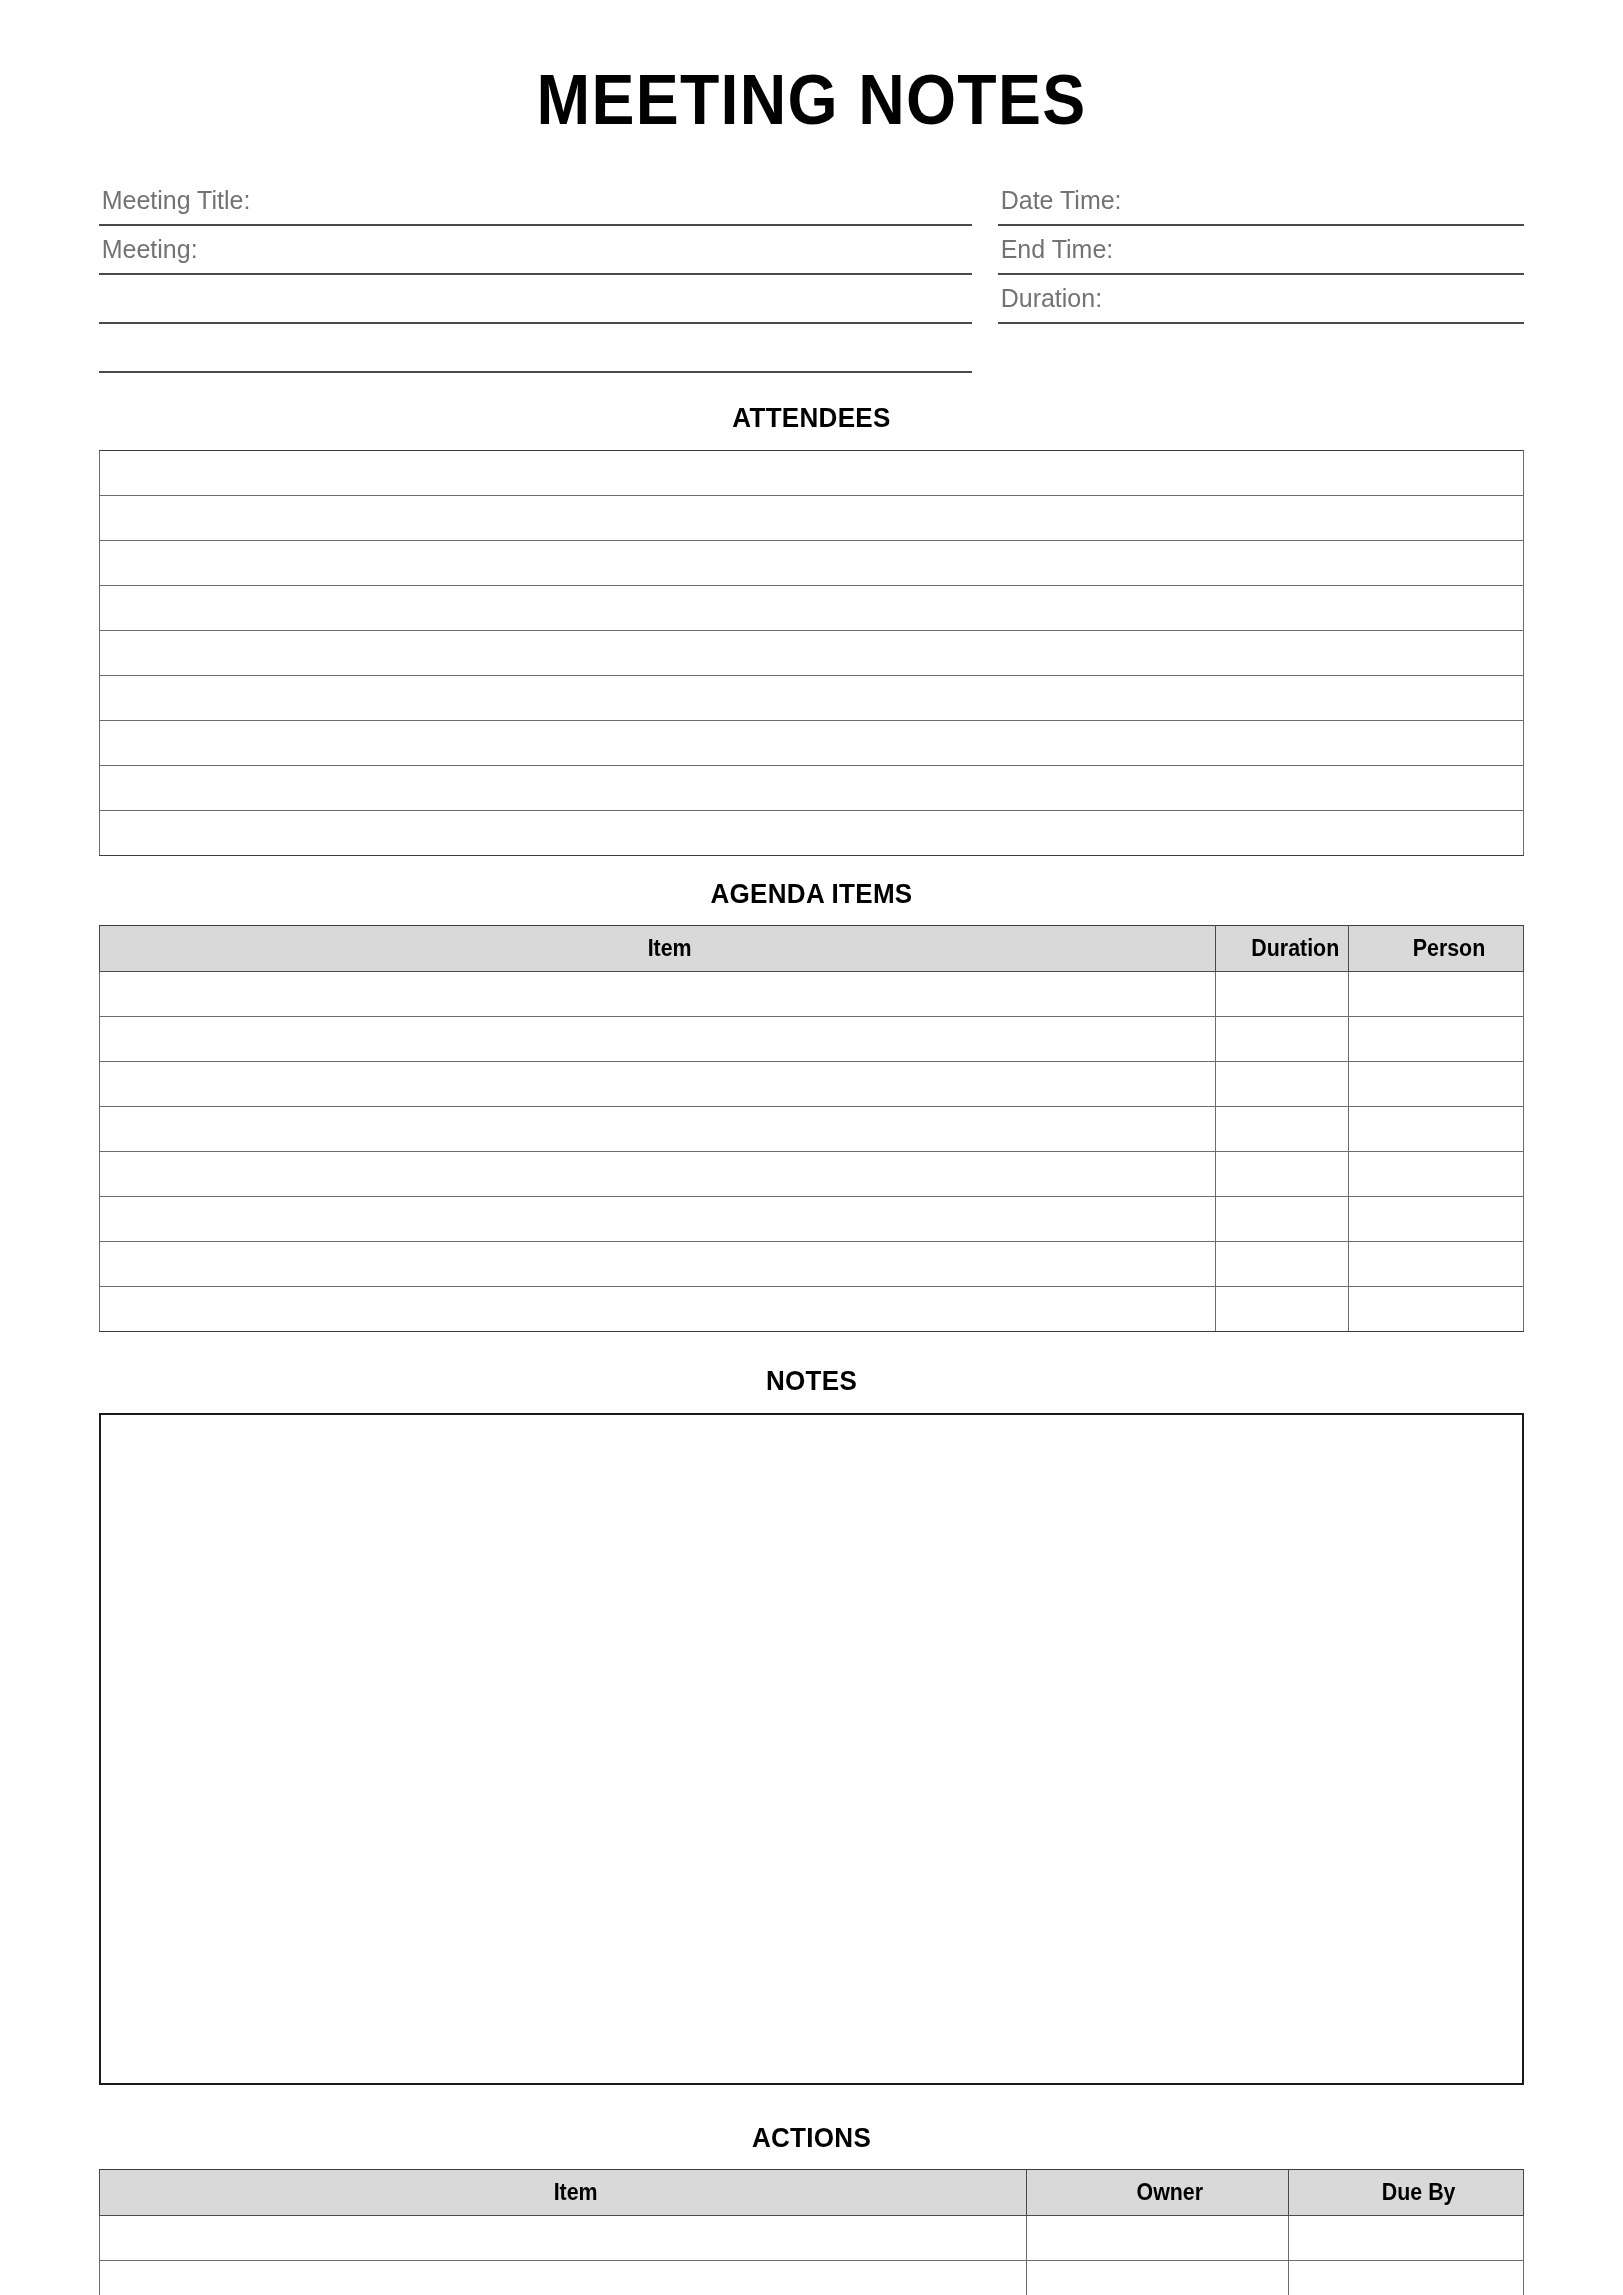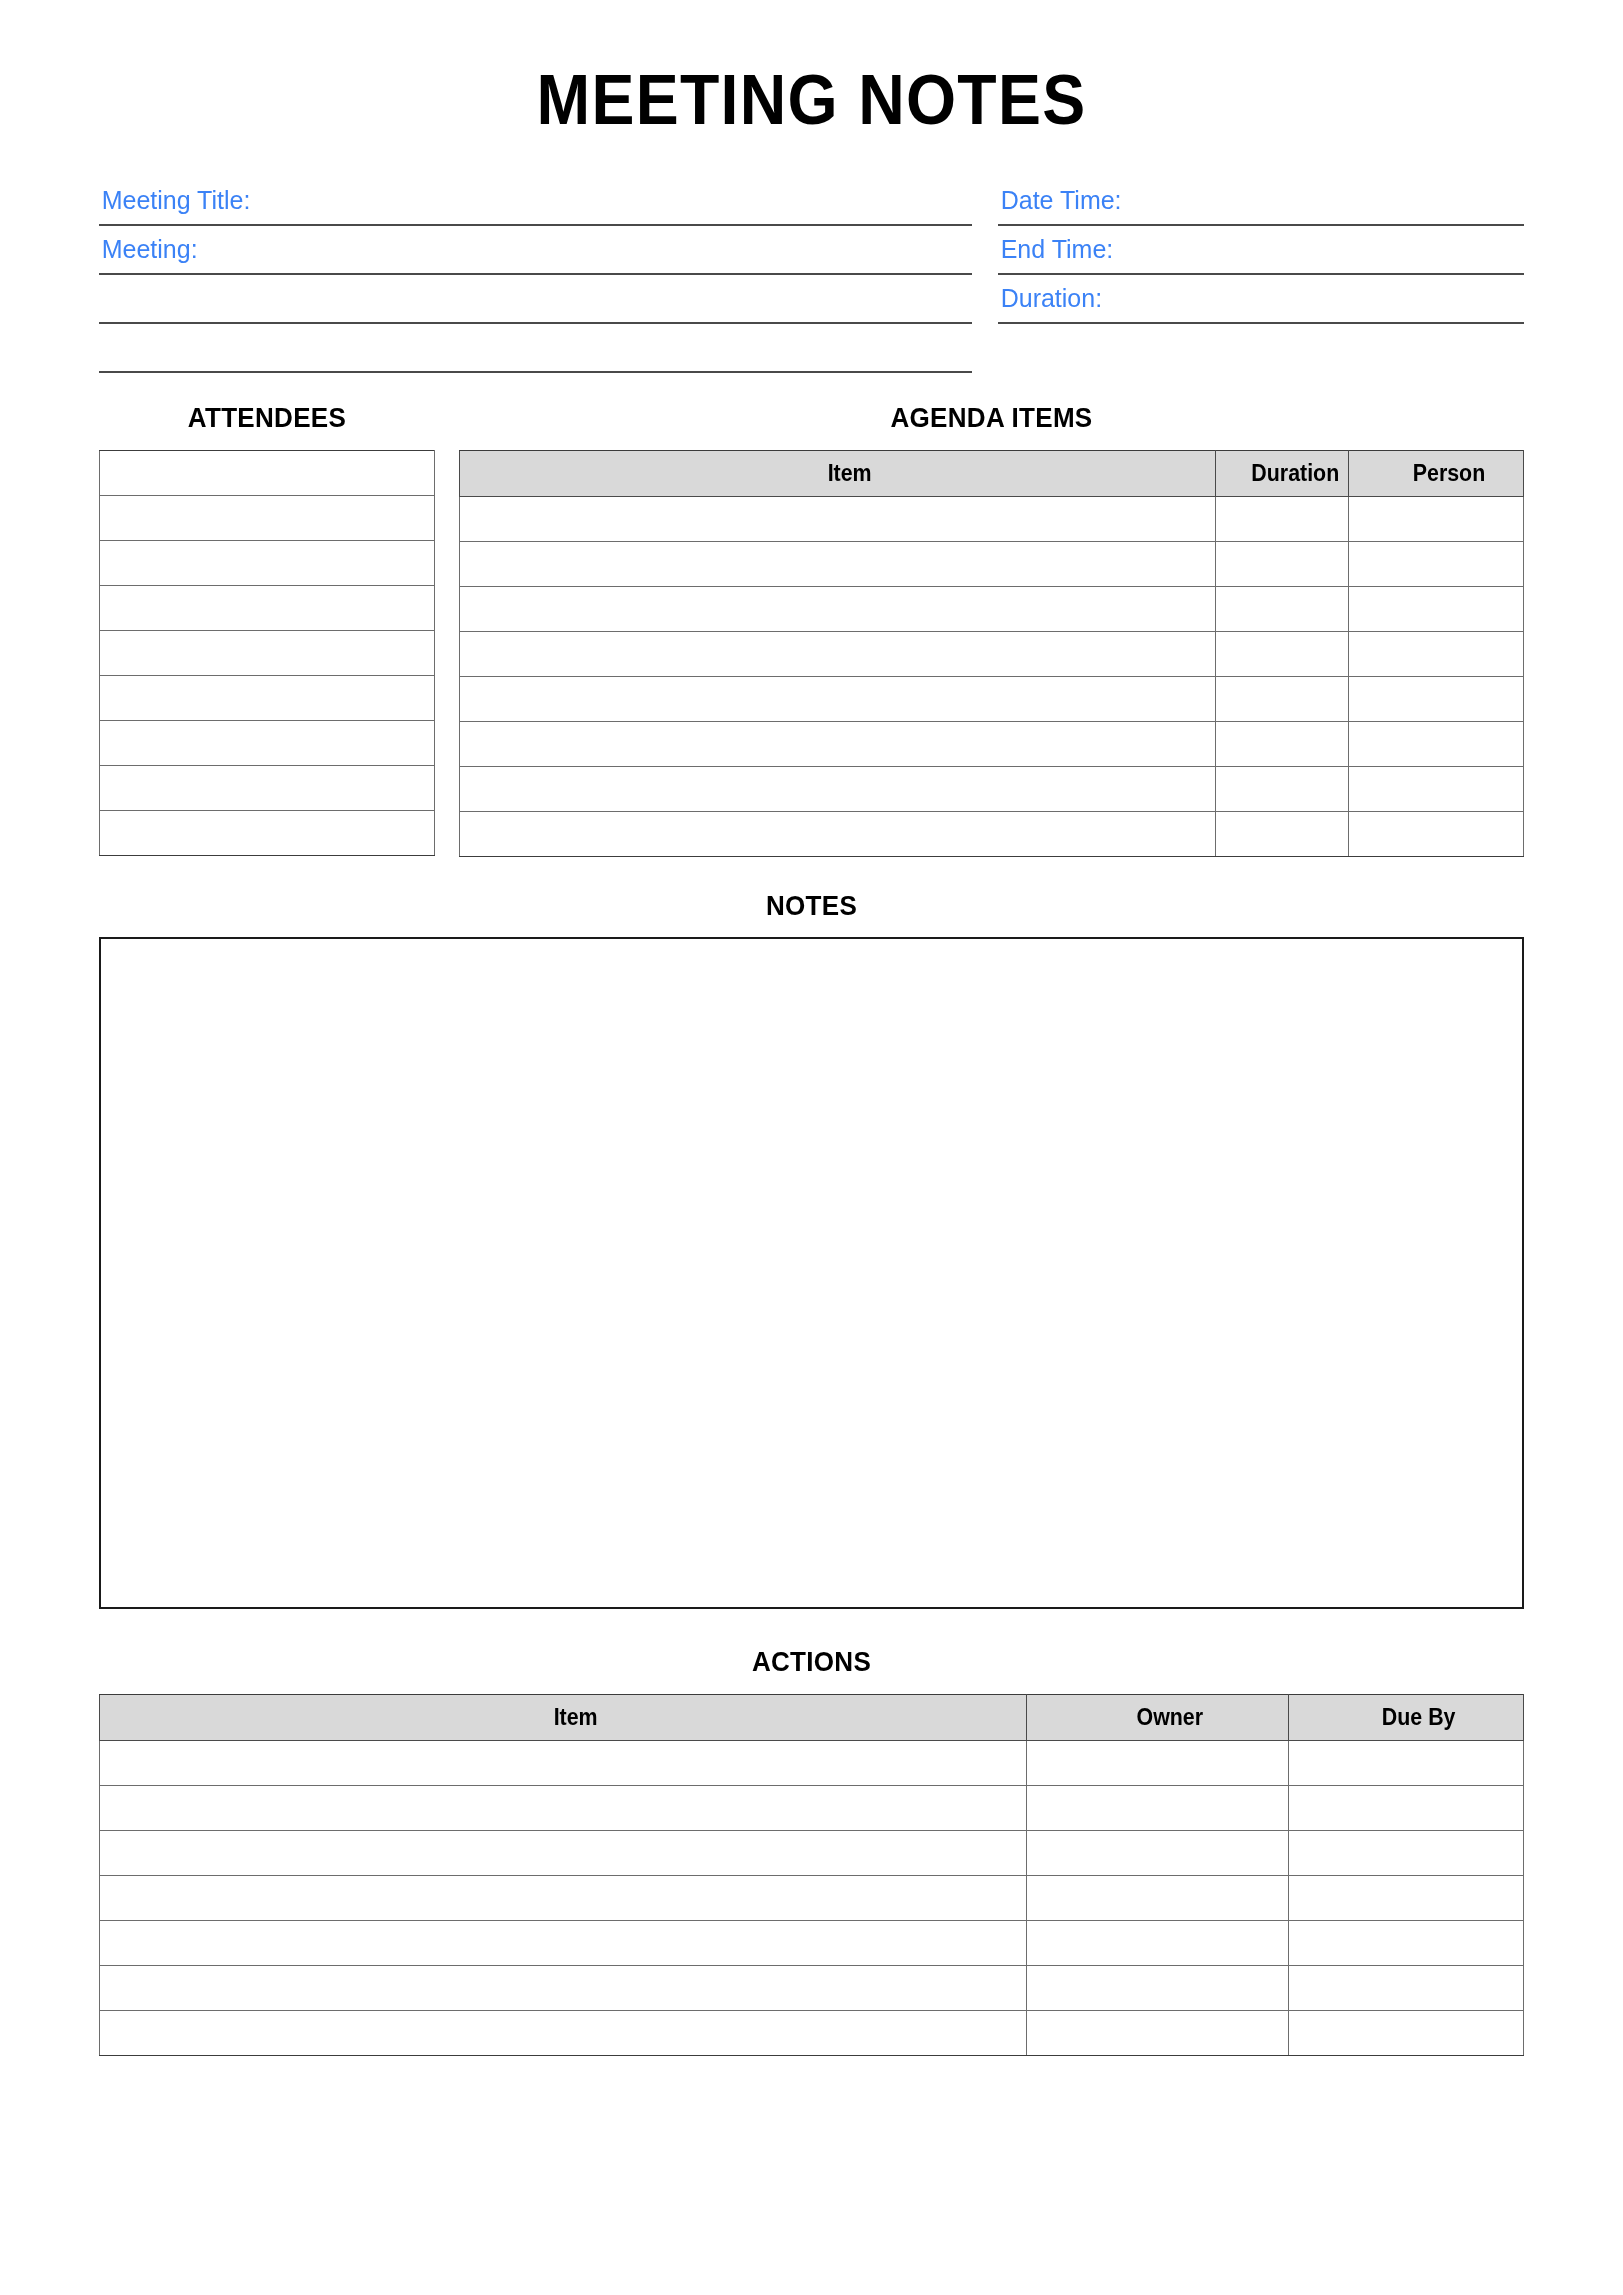--- a/index.html
+++ b/index.html
@@ -51,21 +51,21 @@
   .meta-col.right { flex: 1 1 auto; }
 
   .meta-line {
     height: 49px;
     box-sizing: border-box;
     border-bottom: 2px solid #4a4a4a;
     display: flex;
     align-items: center;
     font-size: 25px;
     line-height: 1;
-    color: #3b82f6;
+    color: #737373;
     padding-left: 2.7px;
     white-space: nowrap;
   }
   .meta-line.blank::before { content: ""; }
 
   
   .sec-title {
     text-align: center;
     font-weight: bold;
     font-size: 28px;
@@ -74,20 +74,21 @@
     transform: scaleX(0.93);
     margin: 0 0 17.6px 0;
     white-space: nowrap;
   }
 
   
   .band {
     display: flex;
     align-items: flex-start;
     gap: 24px;
+    flex-direction: column;
   }
   .band .attendees-col { flex: 0 0 336px; }
   .band .agenda-col { flex: 1 1 auto; min-width: 0; }
 
   table.grid {
     width: 100%;
     border-collapse: collapse;
     table-layout: fixed;
   }
   table.grid th,

